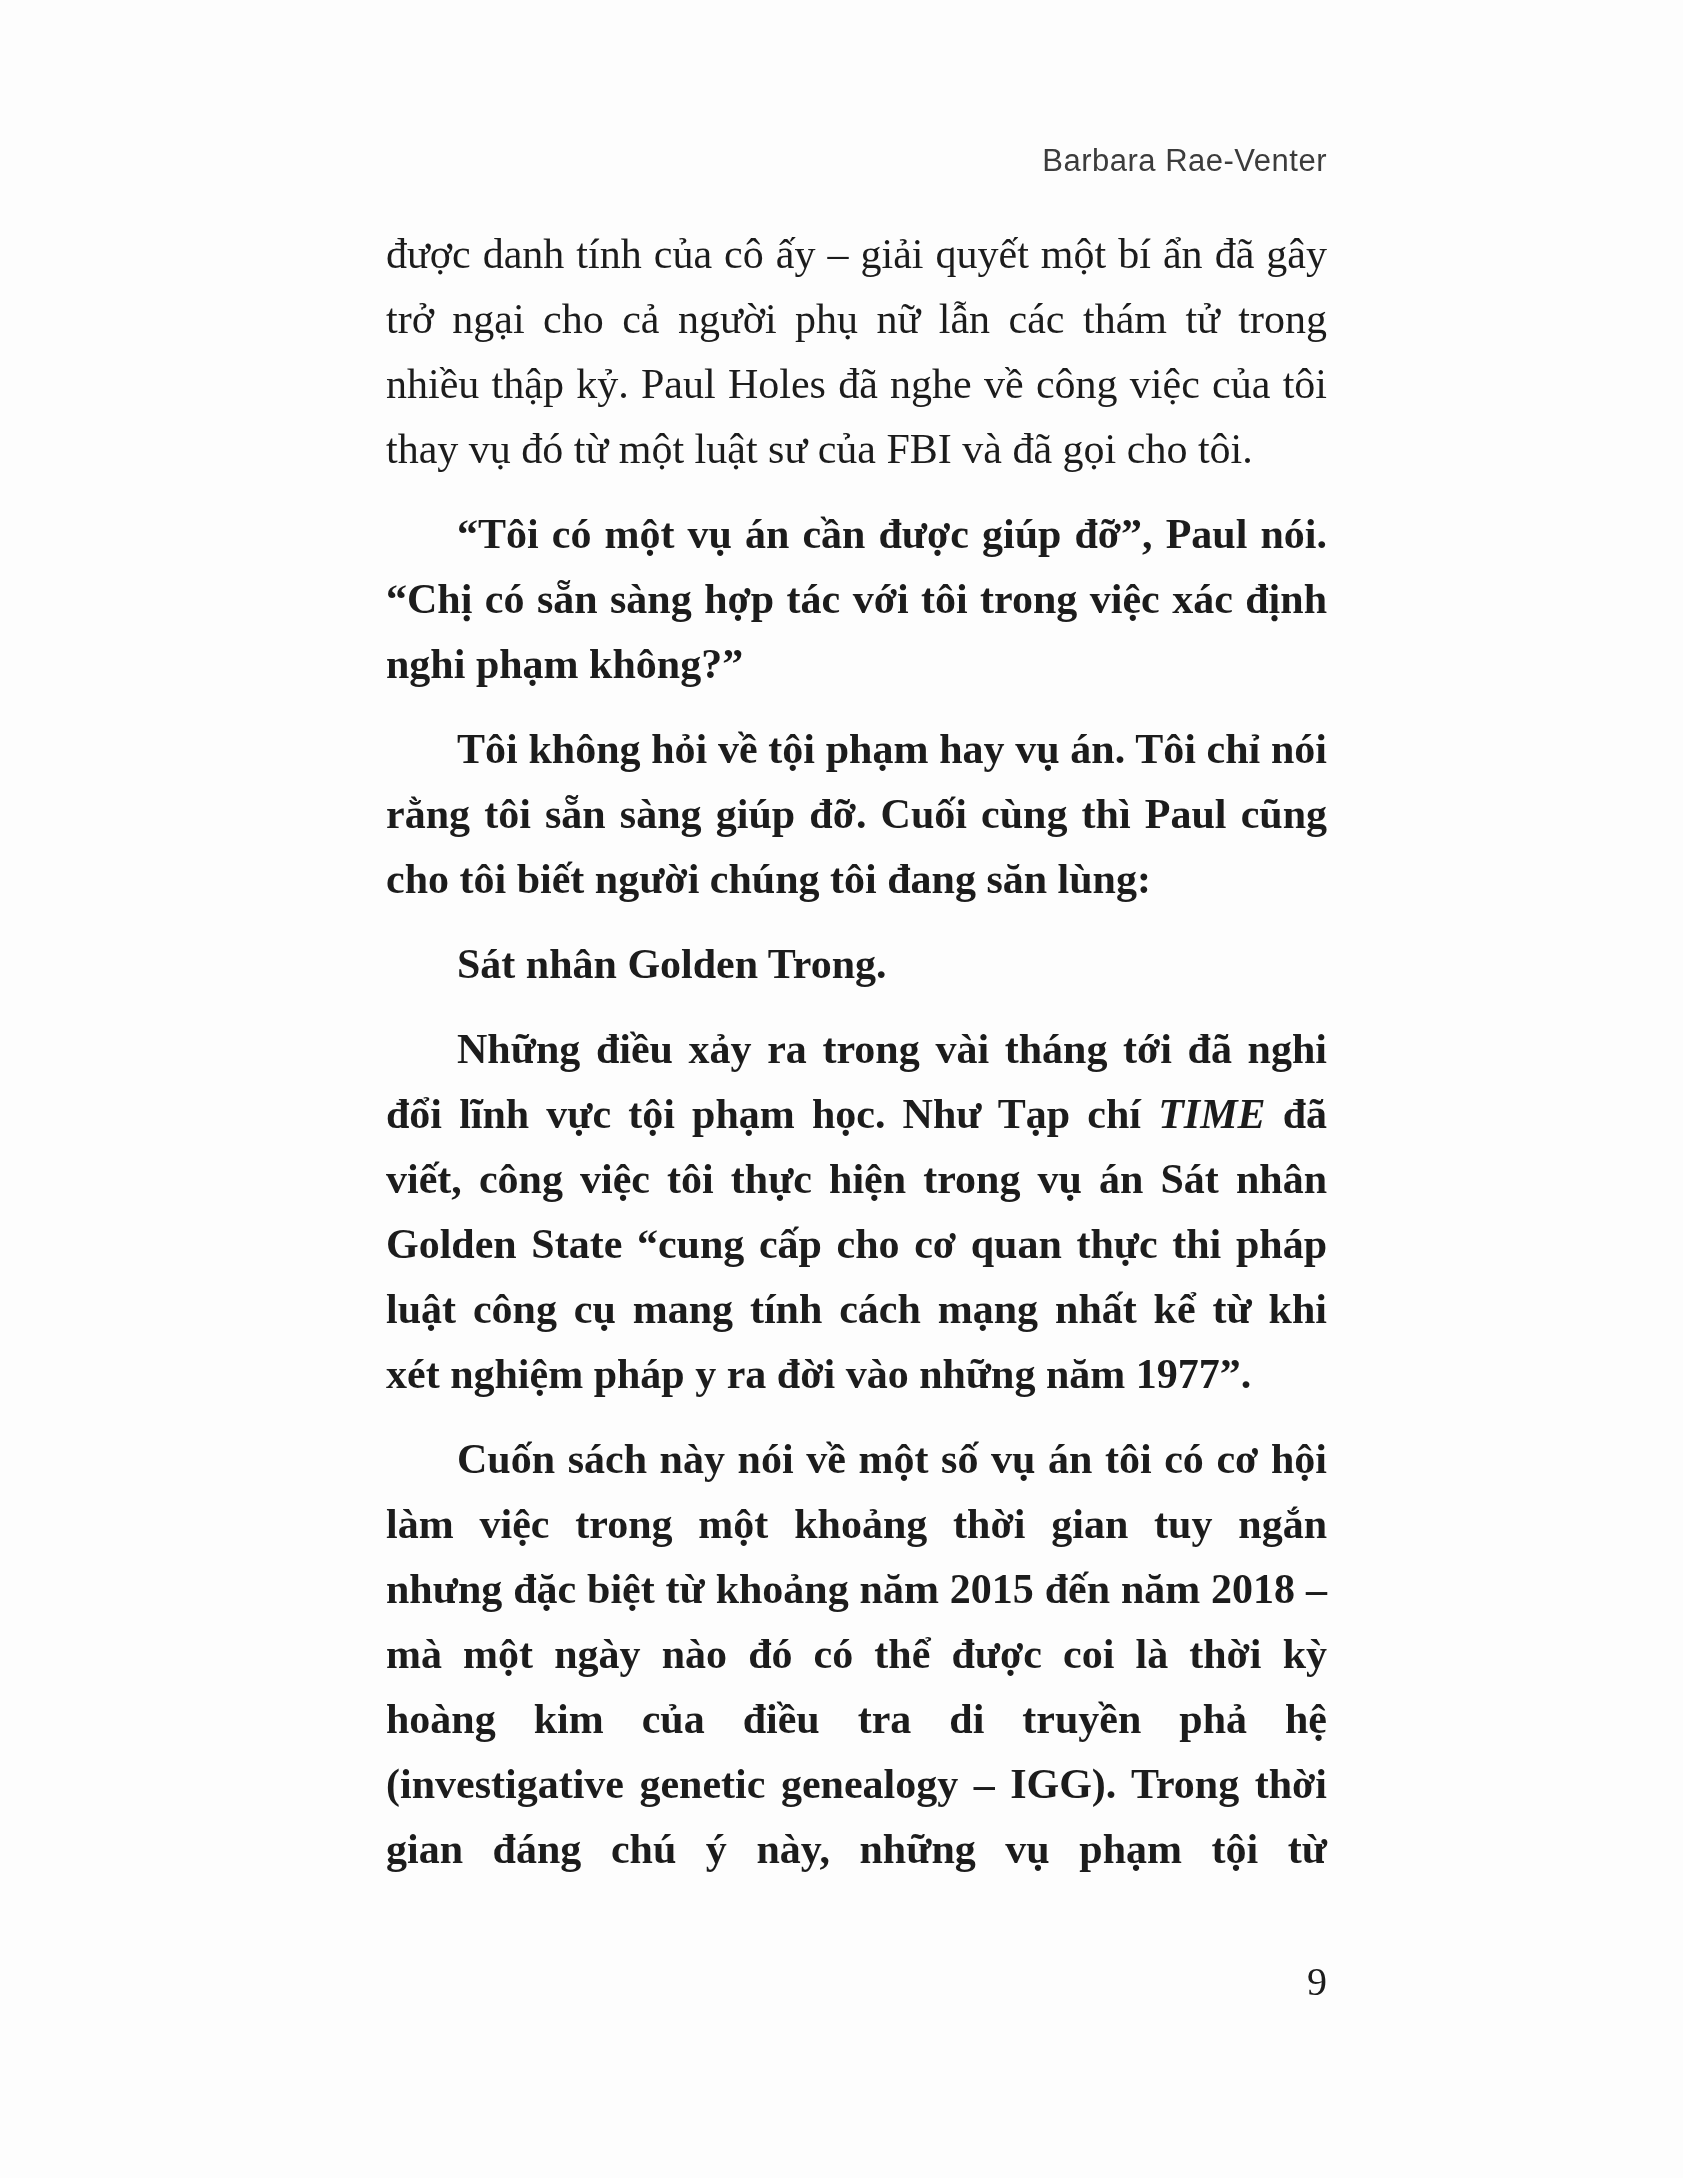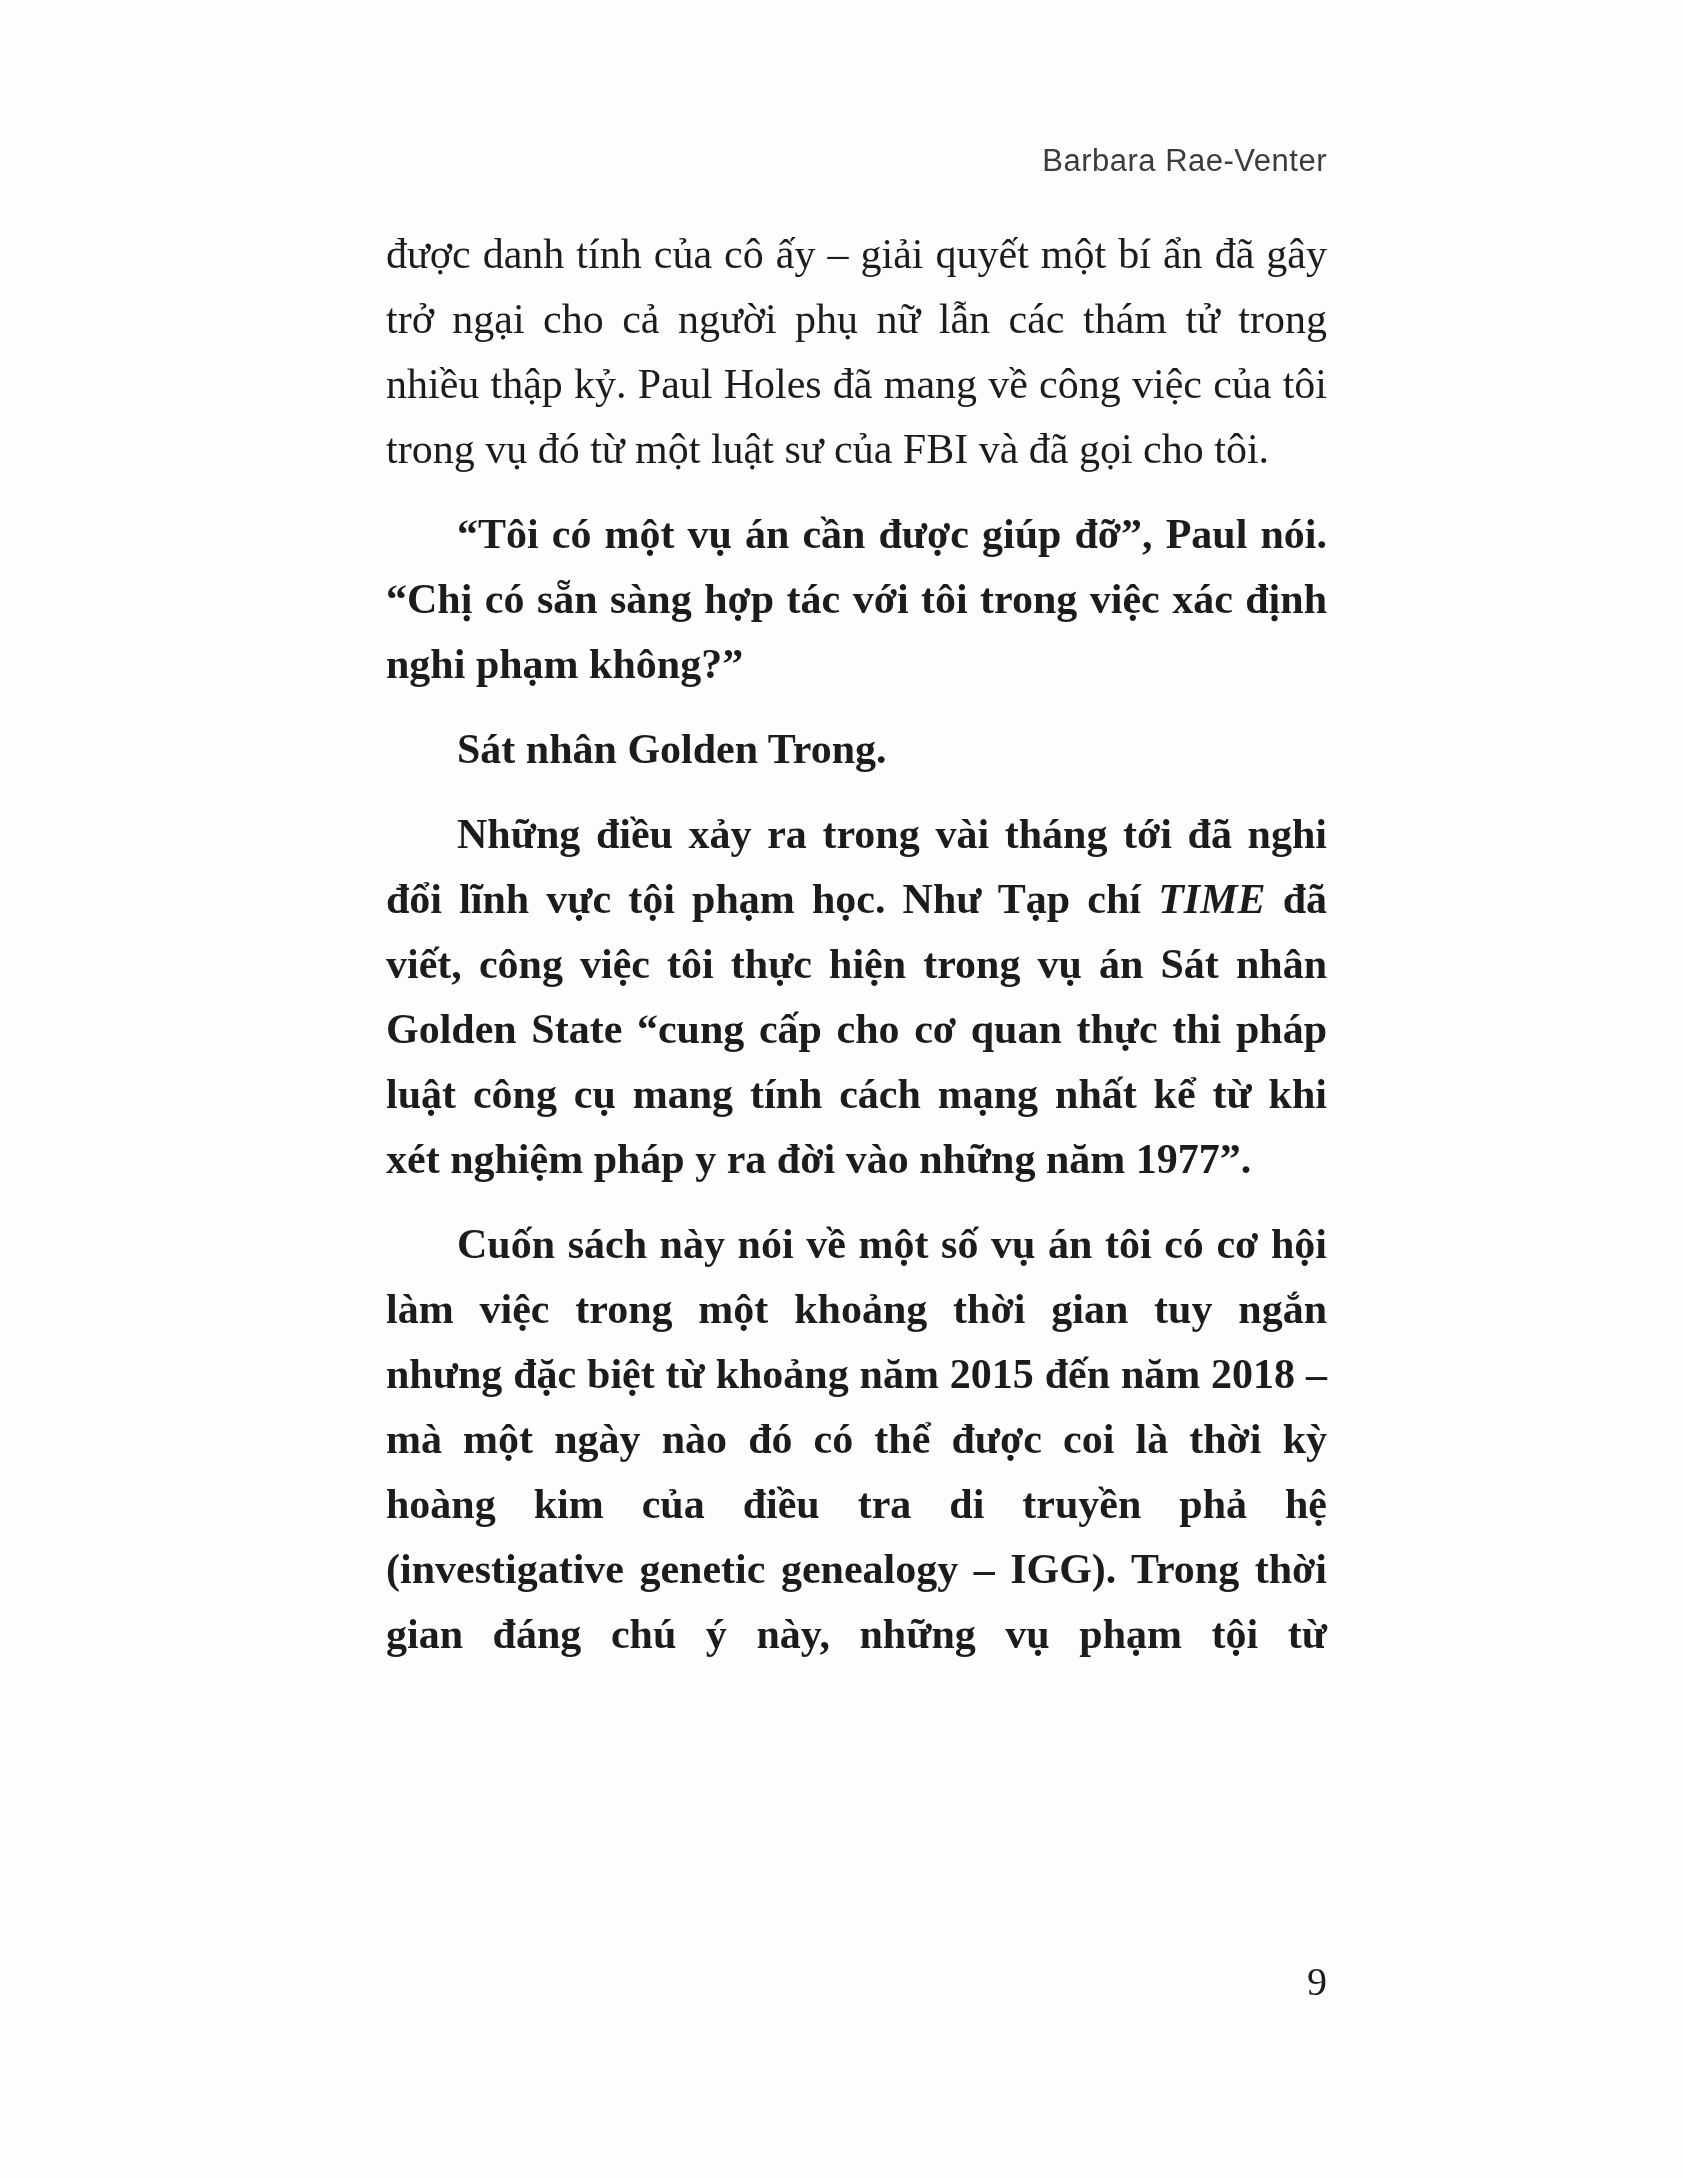--- a/index.html
+++ b/index.html
@@ -63,22 +63,23 @@
     color: #1c1c1c;
   }
 </style>
 </head>
 <body>
 
 <div class="page">
   <div class="running-header">Barbara Rae-Venter</div>
 
   <div class="body-text">
-      <p><span>được danh tính của cô ấy – giải quyết một bí ẩn đã gây trở ngại cho cả người phụ nữ lẫn các thám tử trong nhiều thập kỷ. Paul Holes đã mang về công việc của tôi trong vụ đó từ một luật sư của FBI và đã gọi cho tôi.</span></p>
+      <p><span>được danh tính của cô ấy – giải quyết một bí ẩn đã gây trở ngại cho cả người phụ nữ lẫn các thám tử trong nhiều thập kỷ. Paul Holes đã nghe về công việc của tôi thay vụ đó từ một luật sư của FBI và đã gọi cho tôi.</span></p>
       <p class="indent"><span>“Tôi có một vụ án cần được giúp đỡ”, Paul nói. “Chị có sẵn sàng hợp tác với tôi trong việc xác định nghi phạm không?”</span></p>
+      <p class="indent"><span>Tôi không hỏi về tội phạm hay vụ án. Tôi chỉ nói rằng tôi sẵn sàng giúp đỡ. Cuối cùng thì Paul cũng cho tôi biết người chúng tôi đang săn lùng:</span></p>
       <p class="indent"><span>Sát nhân Golden Trong.</span></p>
       <p class="indent"><span>Những điều xảy ra trong vài tháng tới đã nghi đổi lĩnh vực tội phạm học. Như Tạp chí </span><span class="italic">TIME</span><span> đã viết, công việc tôi thực hiện trong vụ án Sát nhân Golden State “cung cấp cho cơ quan thực thi pháp luật công cụ mang tính cách mạng nhất kể từ khi xét nghiệm pháp y ra đời vào những năm 1977”.</span></p>
       <p class="indent justify-last"><span>Cuốn sách này nói về một số vụ án tôi có cơ hội làm việc trong một khoảng thời gian tuy ngắn nhưng đặc biệt từ khoảng năm 2015 đến năm 2018 – mà một ngày nào đó có thể được coi là thời kỳ hoàng kim của điều tra di truyền phả hệ (investigative genetic genealogy – IGG). Trong thời gian đáng chú ý này, những vụ phạm tội từ</span></p>
     </div>
 
   <div class="page-number">9</div>
 </div>
 
 
 </body></html>

